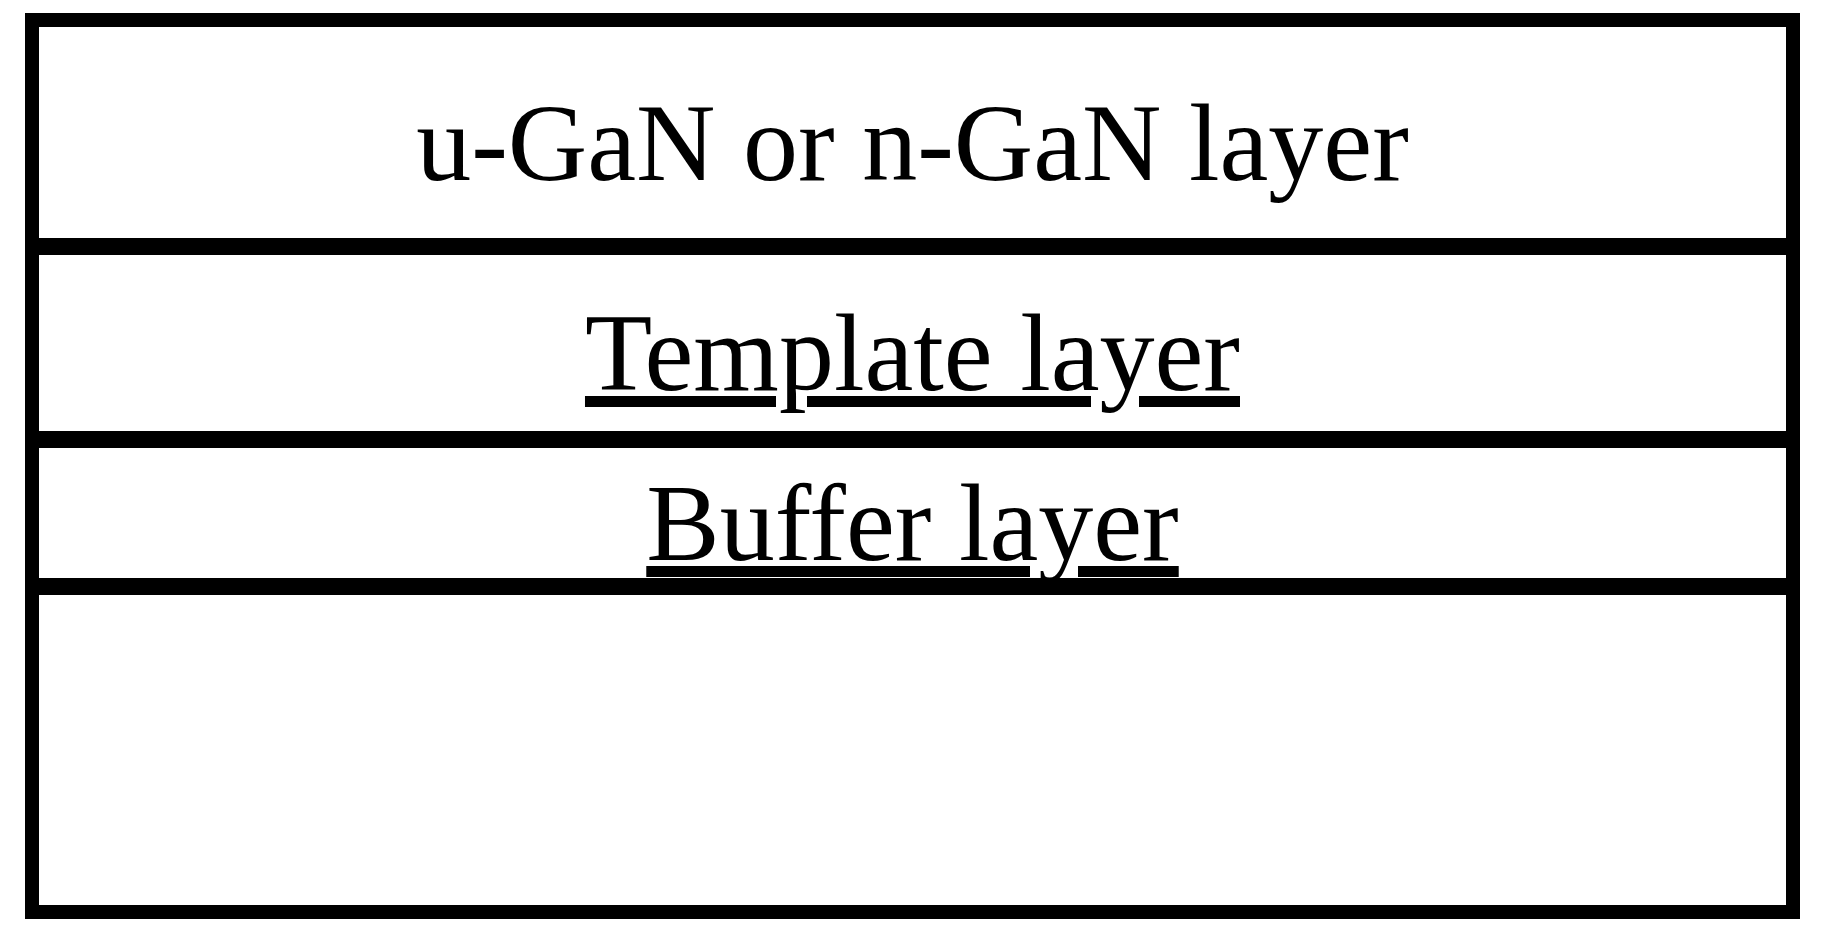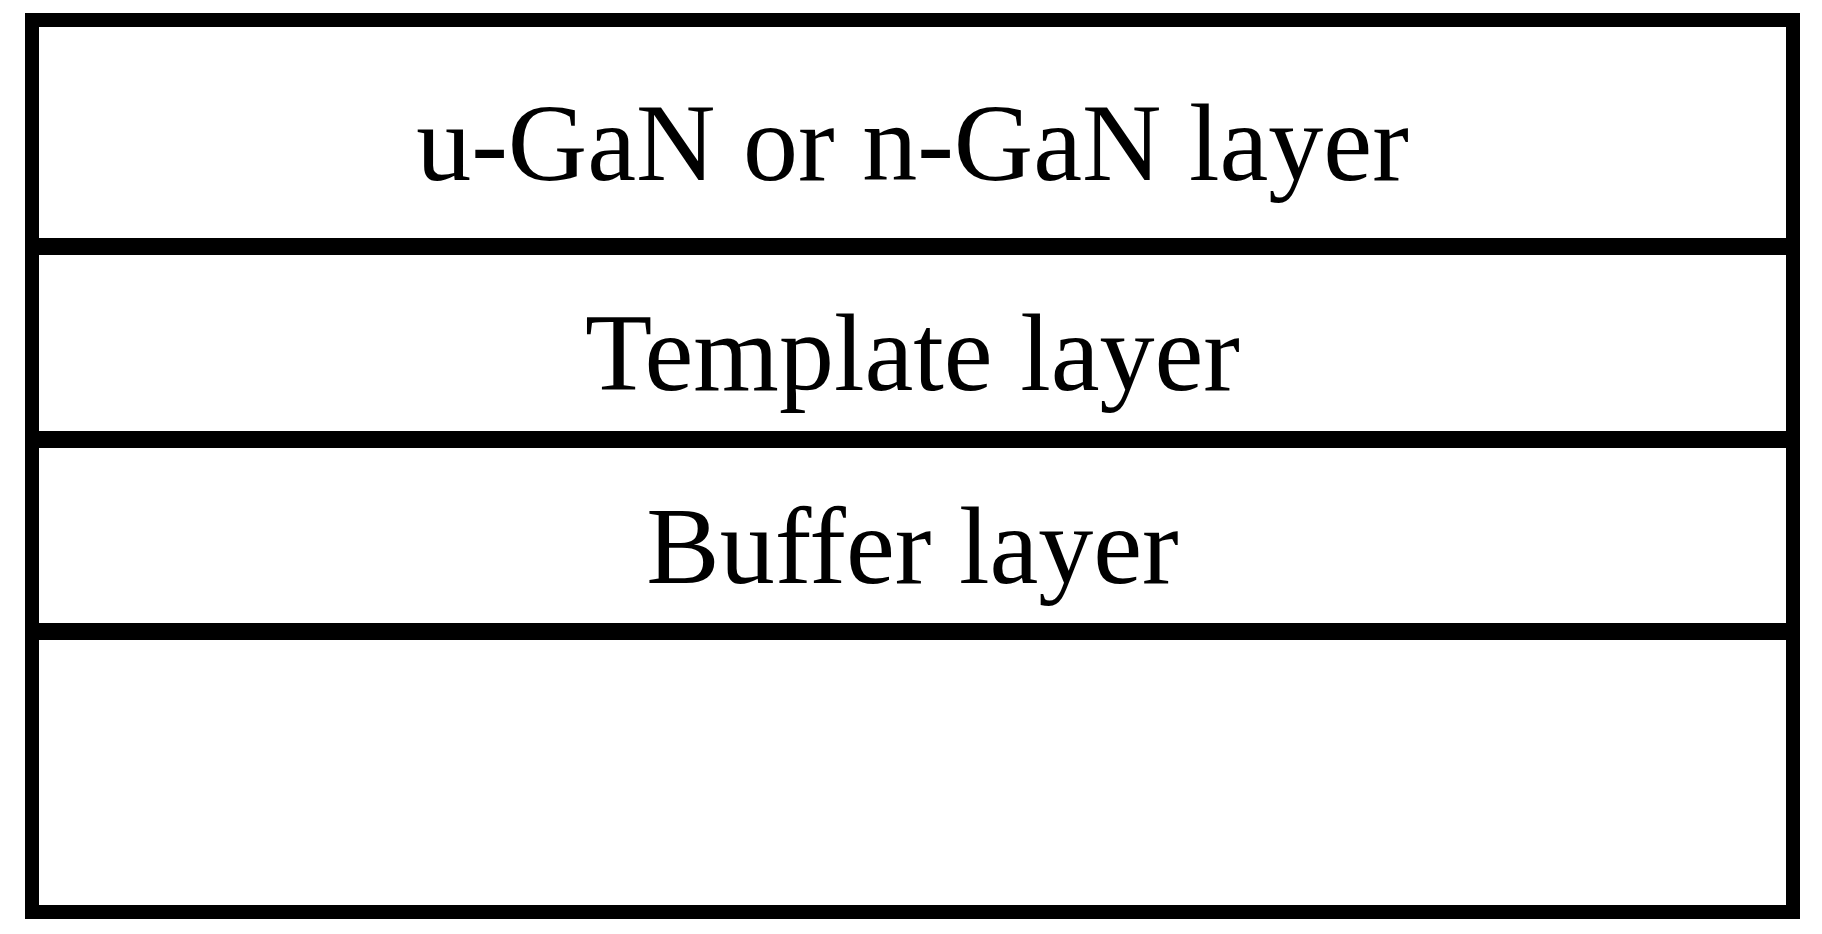--- a/index.html
+++ b/index.html
@@ -35,22 +35,22 @@
   .layer-label {
     font-family: "Liberation Serif", "DejaVu Serif", serif;
     font-size: 110px;
     line-height: 1;
     color: #000000;
     white-space: nowrap;
     text-align: right;
     margin-top: 20px;
   }
   .layer-gan      { height: 211px; }
-  .layer-template { height: 176px; }
-  .layer-buffer   { height: 175px; }
+  .layer-template { height: 176px; text-decoration: underline; }
+  .layer-buffer   { height: 130px; text-decoration: underline; }
   .layer-sapphire { flex: 1; }
   .divider {
     height: 17px;
     background: #000000;
     flex: none;
   }
 </style>
 </head>
 <body>
 

